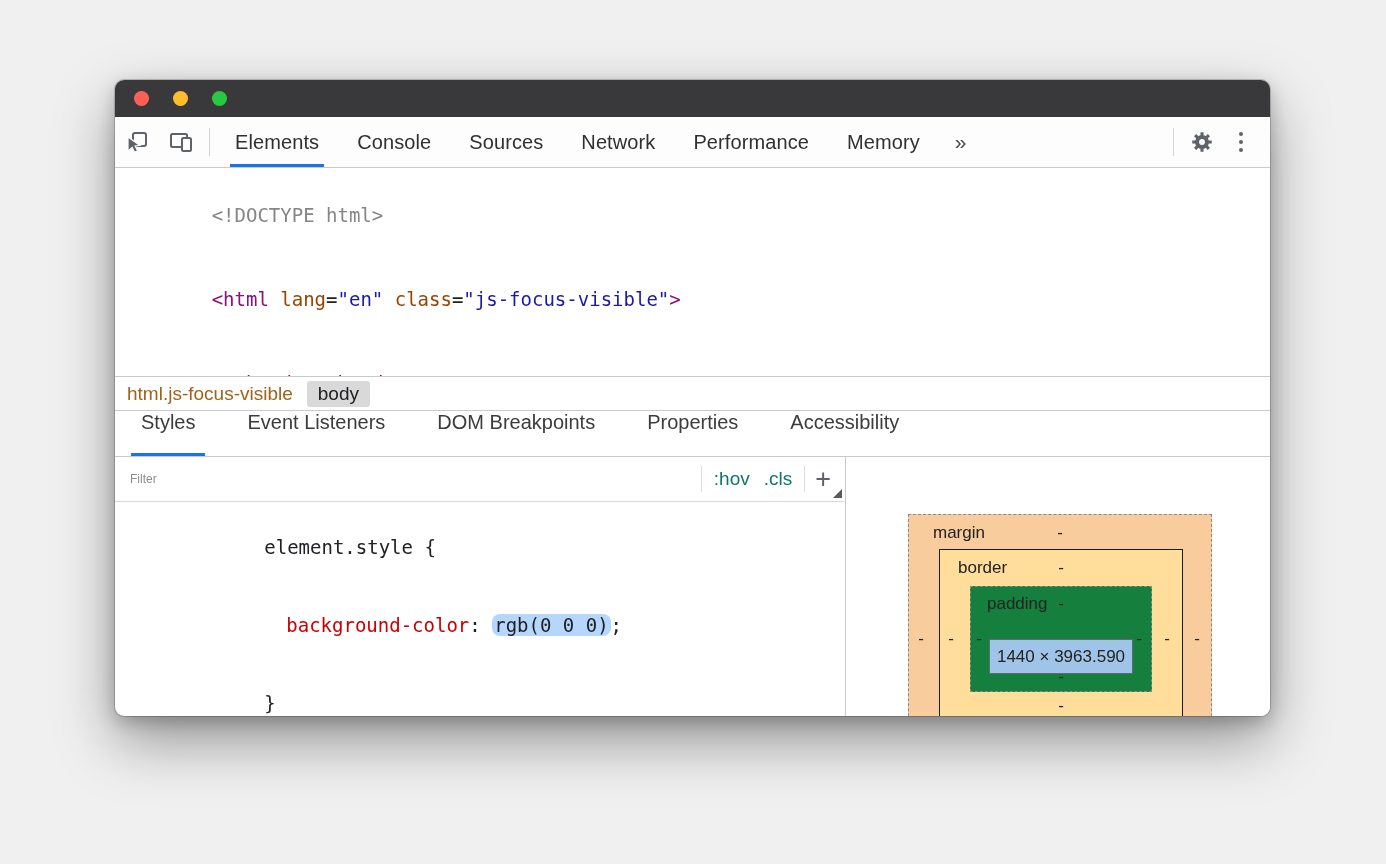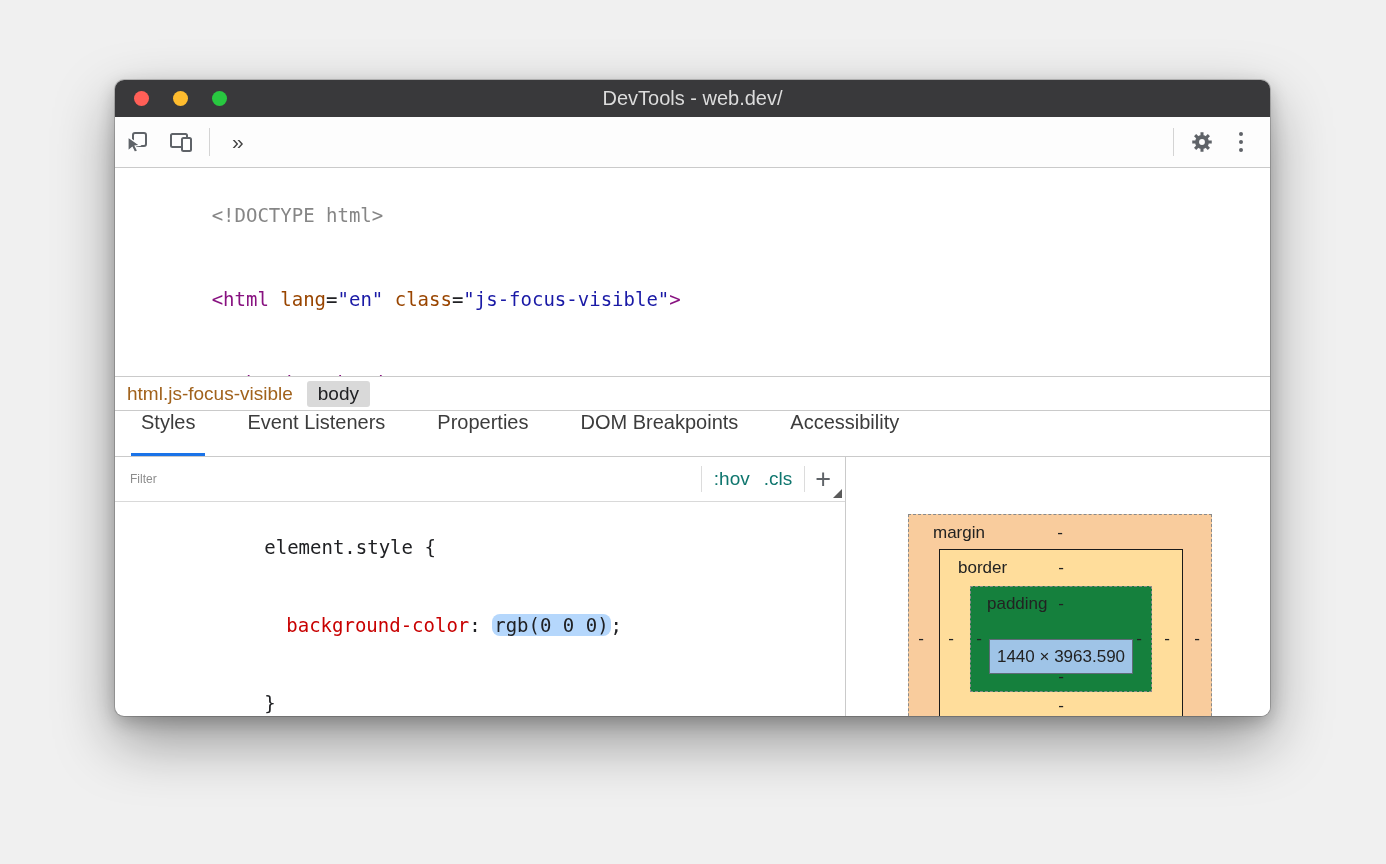--- a/index.html
+++ b/index.html
@@ -81,37 +81,57 @@
 <body>
 
 <div class="window">
 
   <div class="titlebar">
     <div class="traffic">
       <div class="tl-btn" style="background:#ff5f57"></div>
       <div class="tl-btn" style="background:#febc2e"></div>
       <div class="tl-btn" style="background:#28c840"></div>
     </div>
-    <div class="win-title">DevTools - web.dev/</div>
   </div>
 
   <div class="toolbar">
     <div class="tb-icon">
       <svg width="26" height="26" viewBox="0 0 26 26">
         <rect x="9" y="4" width="13" height="13" rx="2" fill="none" stroke="#5f6368" stroke-width="2"></rect>
         <path d="M4 8 L4 22 L8.2 18.4 L10.6 23.2 L13.6 21.7 L11.2 17 L16 16.4 Z" fill="#5f6368" stroke="#ffffff" stroke-width="1.2"></path>
       </svg>
     </div>
     <div class="tb-icon">
       <svg width="26" height="26" viewBox="0 0 26 26">
         <rect x="3" y="5" width="16" height="13" rx="1.5" fill="none" stroke="#5f6368" stroke-width="2"></rect>
         <rect x="14" y="9" width="9" height="13" rx="1.5" fill="#ffffff" stroke="#5f6368" stroke-width="2"></rect>
       </svg>
     </div>
     <div class="tb-divider"></div>
+    <div class="tb-tabs">
+      <div class="tb-tab">
+        <span>Elements</span>
+        <div class="underline"></div>
+      </div>
+      <div class="tb-tab">
+        <span>Console</span>
+      </div>
+      <div class="tb-tab">
+        <span>Sources</span>
+      </div>
+      <div class="tb-tab">
+        <span>Network</span>
+      </div>
+      <div class="tb-tab">
+        <span>Performance</span>
+      </div>
+      <div class="tb-tab">
+        <span>Memory</span>
+      </div>
+    </div>
     <div class="tb-more">
       <span>»</span>
     </div>
     <div class="tb-spacer"></div>
     <div class="tb-right">
       <div class="tb-divider"></div>
       <div class="tb-icon">
         <svg width="26" height="26" viewBox="0 0 24 24">
           <g fill="#5f6368">
             <rect x="10.6" y="3" width="2.8" height="18"></rect>
@@ -151,24 +171,24 @@
 
   <div class="side-tabs">
     <div class="side-tab">
       <span>Styles</span>
       <div class="underline"></div>
     </div>
     <div class="side-tab">
       <span>Event Listeners</span>
     </div>
     <div class="side-tab">
+      <span>DOM Breakpoints</span>
+    </div>
+    <div class="side-tab">
       <span>Properties</span>
-    </div>
-    <div class="side-tab">
-      <span>DOM Breakpoints</span>
     </div>
     <div class="side-tab">
       <span>Accessibility</span>
     </div>
   </div>
 
   <div class="styles-body">
 
     <div class="styles-left">
       <div class="filter-row">

